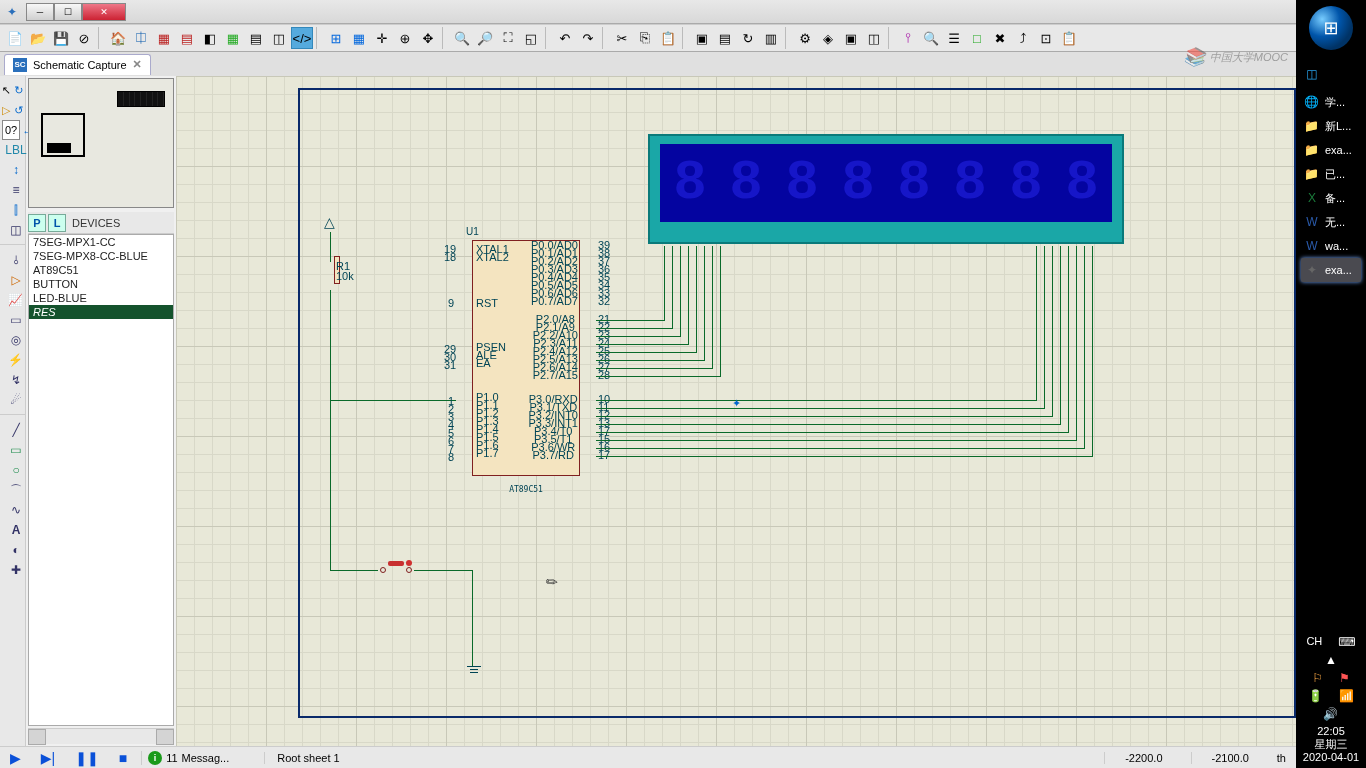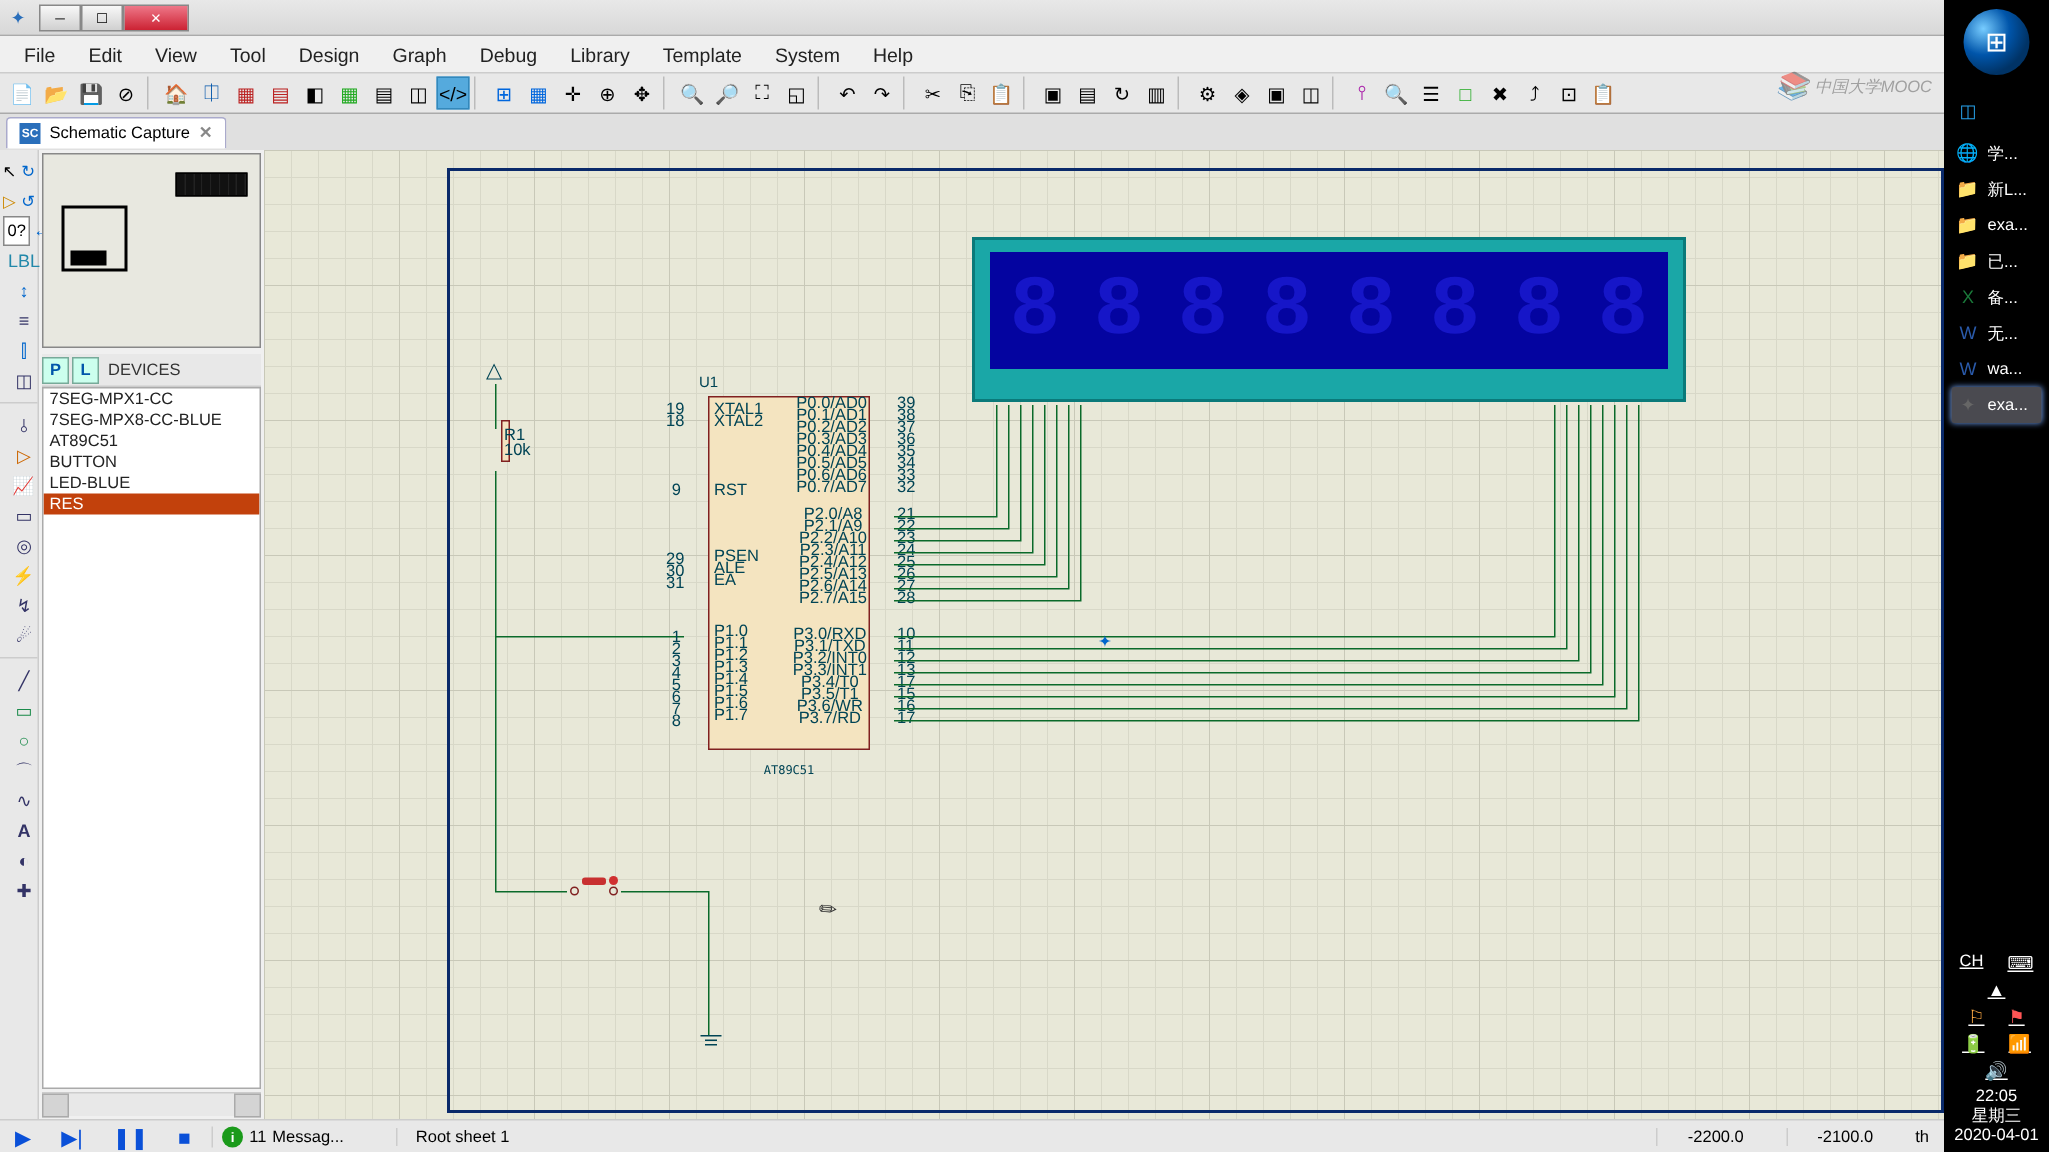--- a/index.html
+++ b/index.html
@@ -46,21 +46,21 @@
 .ov-seg { width:48px; height:16px; border:1px solid #000; background:#000; display:flex; }
 .ov-seg span { flex:1; background:#111; border-right:1px solid #222; }
 .ov-chip { position:absolute; left:12px; top:34px; width:44px; height:44px; border:2px solid #000; background:#e8e8e0; }
 .ov-small { position:absolute; left:18px; top:64px; width:24px; height:10px; background:#000; }
 .zoombox { height:20px; margin:0 2px; border:1px solid #888; background:#fff; display:flex; align-items:center; padding:0 2px; font-size:11px; }
 .devhead { height:22px; background:#e8e8e8; display:flex; align-items:center; border-bottom:1px solid #ccc; margin:2px 2px 0 2px; }
 .devhead .dh-btn { width:18px; height:18px; border:1px solid #7a9; background:#cfe; display:flex; align-items:center; justify-content:center; font-weight:bold; color:#05a; font-size:11px; margin-right:2px; cursor:pointer; }
 .devhead .dh-label { font-size:11px; color:#333; padding-left:4px; }
 .devlist { flex:1; background:#fff; margin:0 2px 2px 2px; border:1px solid #aaa; overflow-y:auto; }
 .devitem { padding:1px 4px; font-size:11px; color:#222; white-space:nowrap; cursor:pointer; }
-.devitem.sel { background:#c2410c; color:#fff; }
+.devitem.sel { background:#14532d; color:#fff;font-style:italic; }
 .devscroll { height:16px; background:#e8e8e8; border-top:1px solid #ccc; position:relative; margin:0 2px 2px 2px; }
 .devscroll::before, .devscroll::after { content:""; position:absolute; top:0; width:16px; height:14px; background:#d4d4d4; border:1px solid #aaa; }
 .devscroll::before { left:0; }
 .devscroll::after { right:0; }
 
 
 .canvas-wrap { flex:1; position:relative; overflow:hidden; background:#e8e8d8; }
 .canvas { position:absolute; inset:0;
   background-color:#e8e8d8;
   background-image:
@@ -123,52 +123,39 @@
 .sb-coord { border-left:1px solid #ccc; padding:0 20px; }
 
 
 .win-sidebar { position:absolute; right:0; top:0; width:70px; height:768px; background:#000; display:flex; flex-direction:column; align-items:center; padding-top:6px; gap:4px; }
 .ws-orb { width:44px; height:44px; border-radius:50%; background:radial-gradient(circle at 30% 30%, #7cf 0%, #05a 40%, #036 70%); display:flex; align-items:center; justify-content:center; font-size:18px; cursor:pointer; margin-bottom:8px; }
 .ws-orb::before { content:"⊞"; color:#fff; }
 .ws-item { width:60px; height:24px; display:flex; align-items:center; gap:4px; padding:0 2px; cursor:pointer; border-radius:2px; color:#fff; font-size:10px; }
 .ws-item .wi-ico { width:18px; height:18px; display:flex; align-items:center; justify-content:center; font-size:12px; }
 .ws-item.active { background:#4a4a50; box-shadow:0 0 4px #7af; }
 .ws-tray { margin-top:auto; width:60px; display:flex; flex-direction:column; align-items:center; color:#fff; font-size:10px; gap:4px; padding-bottom:4px; }
-.ws-tray .tray-row { display:flex; gap:16px;text-decoration:underline; }
+.ws-tray .tray-row { display:flex; gap:16px; }
 .ws-tray .tray-icon { font-size:12px; cursor:pointer; }
 .ws-clock { text-align:center; line-height:13px; }
 
 .watermark { position:absolute; right:78px; top:46px; color:#666; font-size:18px; font-style:italic; opacity:.55; display:flex; align-items:center; gap:4px; pointer-events:none; }
 </style>
 </head>
 <body>
 
 <div class="app">
  <div class="titlebar">
    <span class="ticon">✦</span>
    <div class="winbtns">
      <div class="winbtn min">─</div>
      <div class="winbtn max">☐</div>
      <div class="winbtn close">✕</div>
    </div>
  </div>
 
- <div class="menubar">
-   <span>File</span>
-   <span>Edit</span>
-   <span>View</span>
-   <span>Tool</span>
-   <span>Design</span>
-   <span>Graph</span>
-   <span>Debug</span>
-   <span>Library</span>
-   <span>Template</span>
-   <span>System</span>
-   <span>Help</span>
- </div>
 
  <div class="toolbar">
    <div class="tbtn">📄</div>
    <div class="tbtn">📂</div>
    <div class="tbtn">💾</div>
    <div class="tbtn">⊘</div>
    <div class="tsep"></div>
    <div class="tbtn">🏠</div>
    <div class="tbtn" style="color:#05a">⎅</div>
    <div class="tbtn" style="color:#b22">▦</div>

